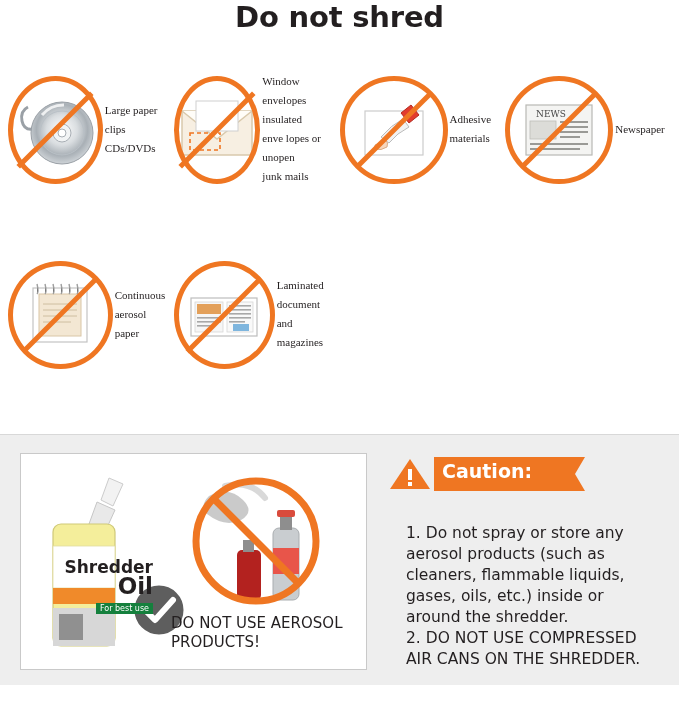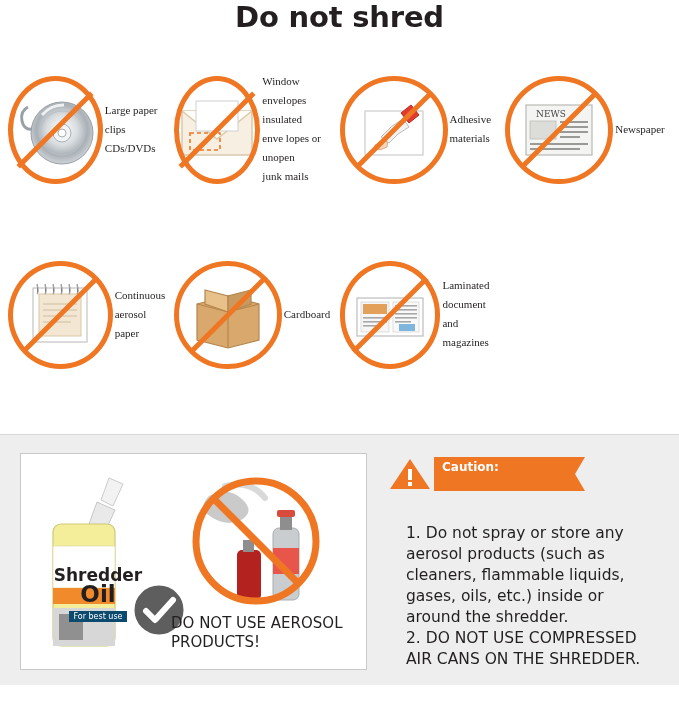--- a/index.html
+++ b/index.html
@@ -102,21 +102,21 @@
     position:absolute;
     left:390px;top:22px;
     display:flex;align-items:center;gap:10px;
   }
   .caution-flag{
     position:relative;
     width:195px;height:32px;
   }
   .caution-label{
     position:absolute;left:52px;top:3px;
-    color:#ffffff;font-size:12px;font-weight:bold;
+    color:#ffffff;font-size:19px;font-weight:bold;
     z-index:3;
   }
   .caution-body{
     position:absolute;
     left:390px;top:72px;
     width:275px;
     font-size:15.5px;
     line-height:21px;
     color:#231f20;
   }
@@ -233,34 +233,20 @@
             <path d="M26 50 H54"></path>
         </g>
       </svg>
       <div class="ring"></div>
       <div class="slash"></div>
     </div>
     <div class="caption" style="white-space:pre-line">Continuous
 aerosol paper</div>
   </div>
 
-  <div class="cell">
-    <div class="badge">
-      <svg class="art" viewBox="0 0 86 86">
-        <path d="M12 32 L43 24 L74 32 L74 68 L43 76 L12 68 Z" fill="#d9a86c" stroke="#b4874f" stroke-width="1.2"></path>
-        <path d="M12 32 L43 40 L74 32" fill="none" stroke="#b4874f" stroke-width="1.2"></path>
-        <path d="M43 40 L43 76" fill="none" stroke="#b4874f" stroke-width="1.2"></path>
-        <path d="M20 18 L43 24 L43 40 L20 32 Z" fill="#e8c08a" stroke="#b4874f" stroke-width="1.2"></path>
-        <path d="M66 18 L43 24 L43 40 L66 32 Z" fill="#c99a5f" stroke="#b4874f" stroke-width="1.2"></path>
-      </svg>
-      <div class="ring"></div>
-      <div class="slash"></div>
-    </div>
-    <div class="caption" style="white-space:pre-line">Cardboard</div>
-  </div>
 
 
   <div class="cell">
     <div class="badge">
       <svg class="art" viewBox="0 0 86 86">
         <rect x="10" y="26" width="66" height="38" fill="#ffffff" stroke="#bdbdbd" stroke-width="1.2"></rect>
         <rect x="14" y="30" width="28" height="30" fill="#f6f6f6" stroke="#d6d6d6" stroke-width=".8"></rect>
         <rect x="16" y="32" width="24" height="10" fill="#e3a05a"></rect>
         <g fill="#a8a8a8">
           <rect x="16" y="45" width="24" height="1.6"></rect>
@@ -315,24 +301,24 @@
     </svg>
 
     <svg class="check" viewBox="0 0 56 56">
       <circle cx="28" cy="28" r="26" fill="#5e5e5e" stroke="#ffffff" stroke-width="3"></circle>
       <path d="M15 29 l9 9 l18 -20" fill="none" stroke="#ffffff" stroke-width="6" stroke-linecap="round" stroke-linejoin="round"></path>
     </svg>
 
     <div class="photo-text" style="white-space:pre-line">DO NOT USE AEROSOL
 PRODUCTS!</div>
 
-    <div style="position:absolute;left:22px;top:112px;width:110px;text-align:center;">
+    <div style="position:absolute;left:22px;top:104px;width:110px;text-align:right;">
       <div style="font-size:17px;font-weight:bold;color:#231f20;line-height:19px;">Shredder</div>
       <div style="font-size:23px;font-weight:bold;color:#231f20;line-height:19px;">Oil</div>
-      <div style="font-size:8px;color:#ffffff;background:#0c4a6e;display:inline-block;padding:1px 4px;margin-top:3px;">For best use</div>
+      <div style="font-size:8px;color:#ffffff;background:#15803d;display:inline-block;padding:1px 4px;margin-top:3px;">For best use</div>
     </div>
   </div>
 
   <div class="caution-head">
     <div class="caution-flag">
       <svg viewBox="0 0 195 34" width="195" height="34" style="position:absolute;left:0;top:0;">
         <path d="M44 0 L195 0 L185 17 L195 34 L44 34 Z" fill="#ef7622"></path>
         <path d="M20 2 L40 32 L0 32 Z" fill="#ef7622"></path>
         <rect x="18" y="12" width="4" height="11" fill="#ffffff"></rect>
         <rect x="18" y="25" width="4" height="4" fill="#ffffff"></rect>

